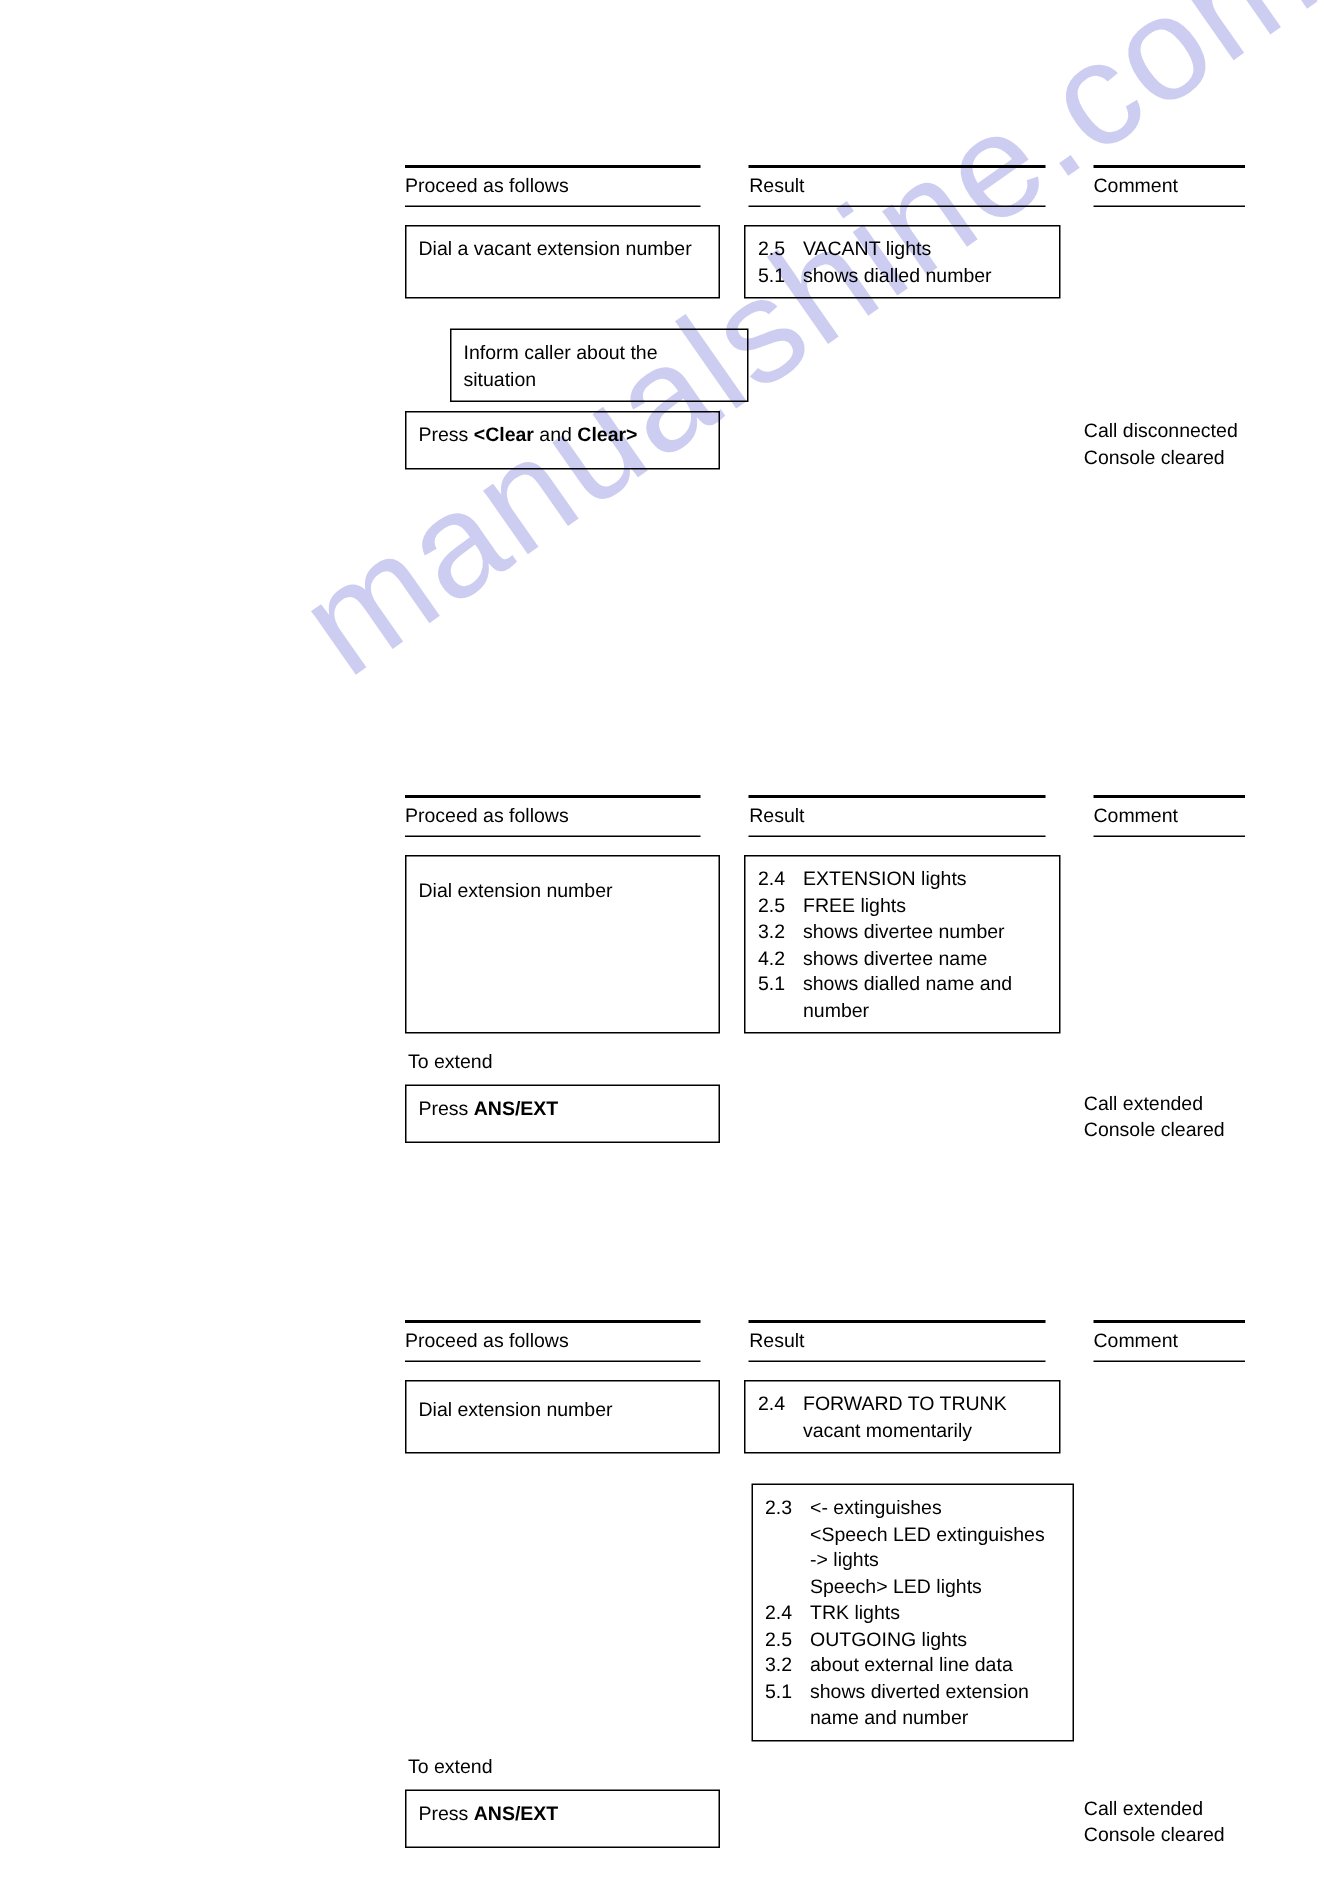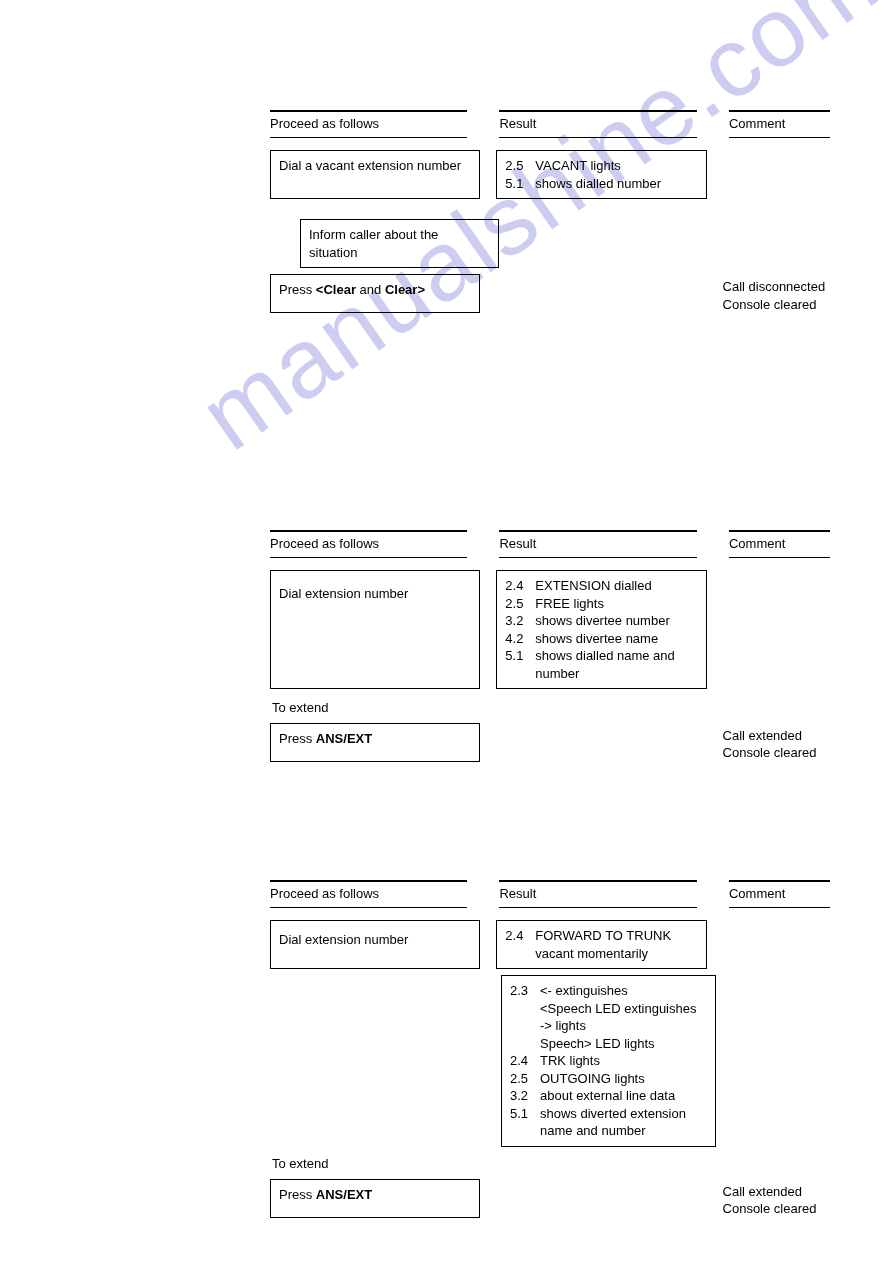--- a/index.html
+++ b/index.html
@@ -124,21 +124,21 @@
       <div class="hdr col-result">Result</div>
       <div class="hdr col-comment">Comment</div>
     </div>
 
     <div class="body-row">
       <div class="box col-proceed" style="padding-top:14px;padding-bottom:14px;">Dial extension number</div>
       <div class="box col-result">
         <div class="rlist">
           <div class="rrow">
               <span class="rnum">2.4</span>
-              <span class="rtxt">EXTENSION dialled</span>
+              <span class="rtxt">EXTENSION lights</span>
             </div>
           <div class="rrow">
               <span class="rnum">2.5</span>
               <span class="rtxt">FREE lights</span>
             </div>
           <div class="rrow">
               <span class="rnum">3.2</span>
               <span class="rtxt">shows divertee number</span>
             </div>
           <div class="rrow">
@@ -183,21 +183,21 @@
         <div class="rlist">
           <div class="rrow">
               <span class="rnum">2.4</span>
               <span class="rtxt">FORWARD TO TRUNK vacant momentarily</span>
             </div>
         </div>
       </div>
       <div class="col-comment"></div>
     </div>
 
-    <div class="body-row" style="margin-top:6px;">
+    <div class="body-row" style="margin-top:20px;">
       <div class="col-proceed"></div>
       <div class="box col-result">
         <div class="rlist">
           <div class="rrow">
               <span class="rnum">2.3</span>
               <span class="rtxt">&lt;- extinguishes</span>
             </div>
           <div class="rrow">
               <span class="rnum"></span>
               <span class="rtxt">&lt;Speech LED extinguishes</span>

